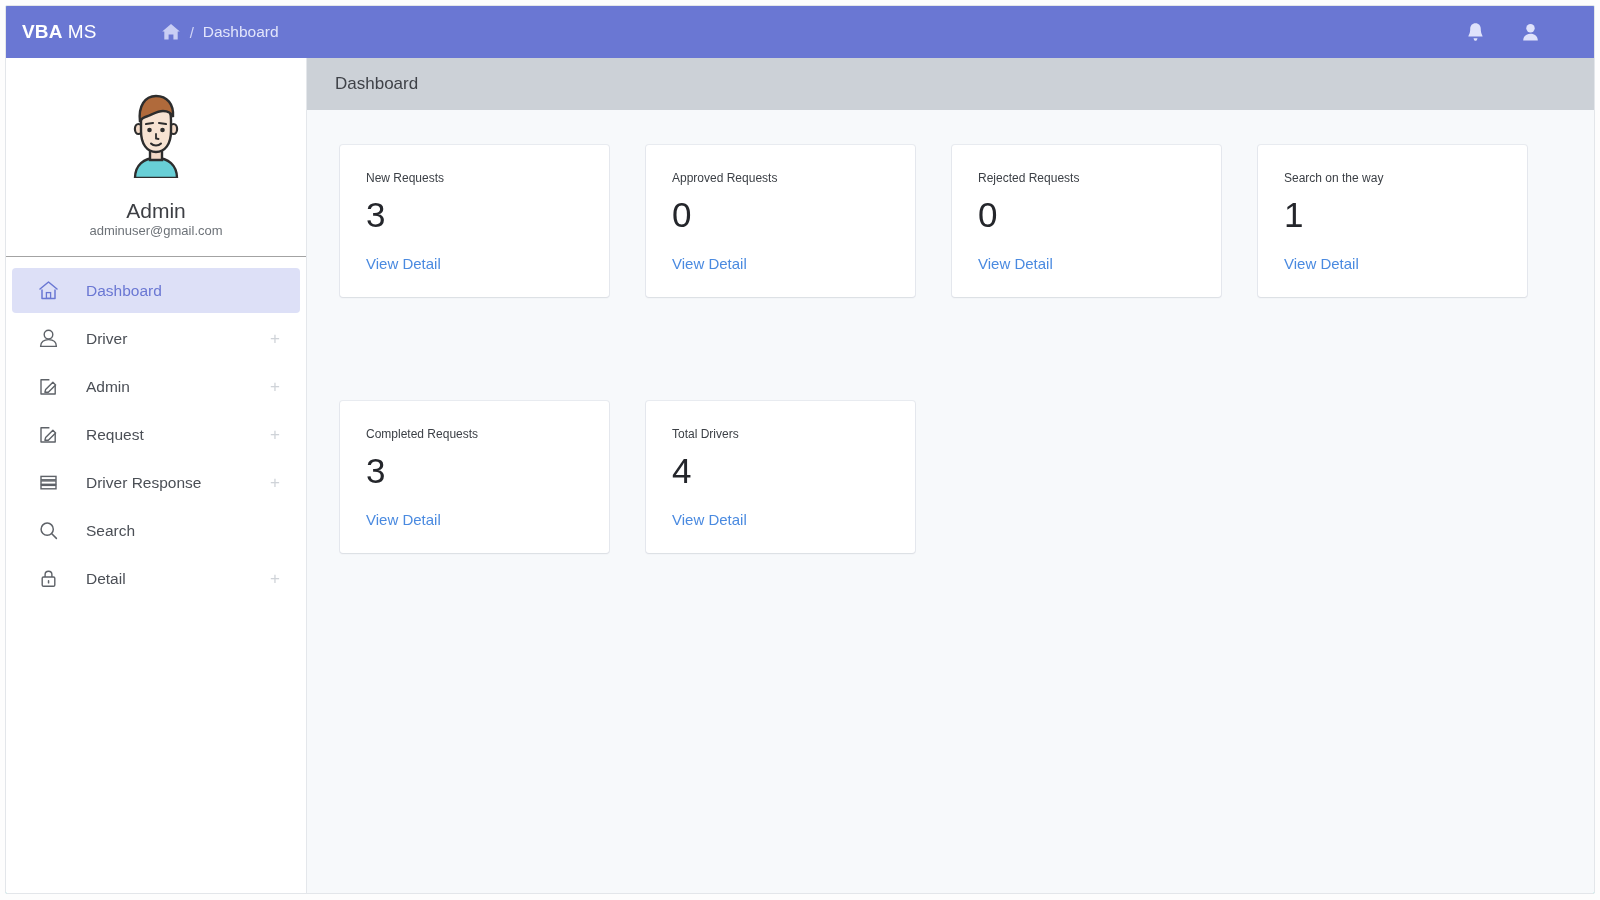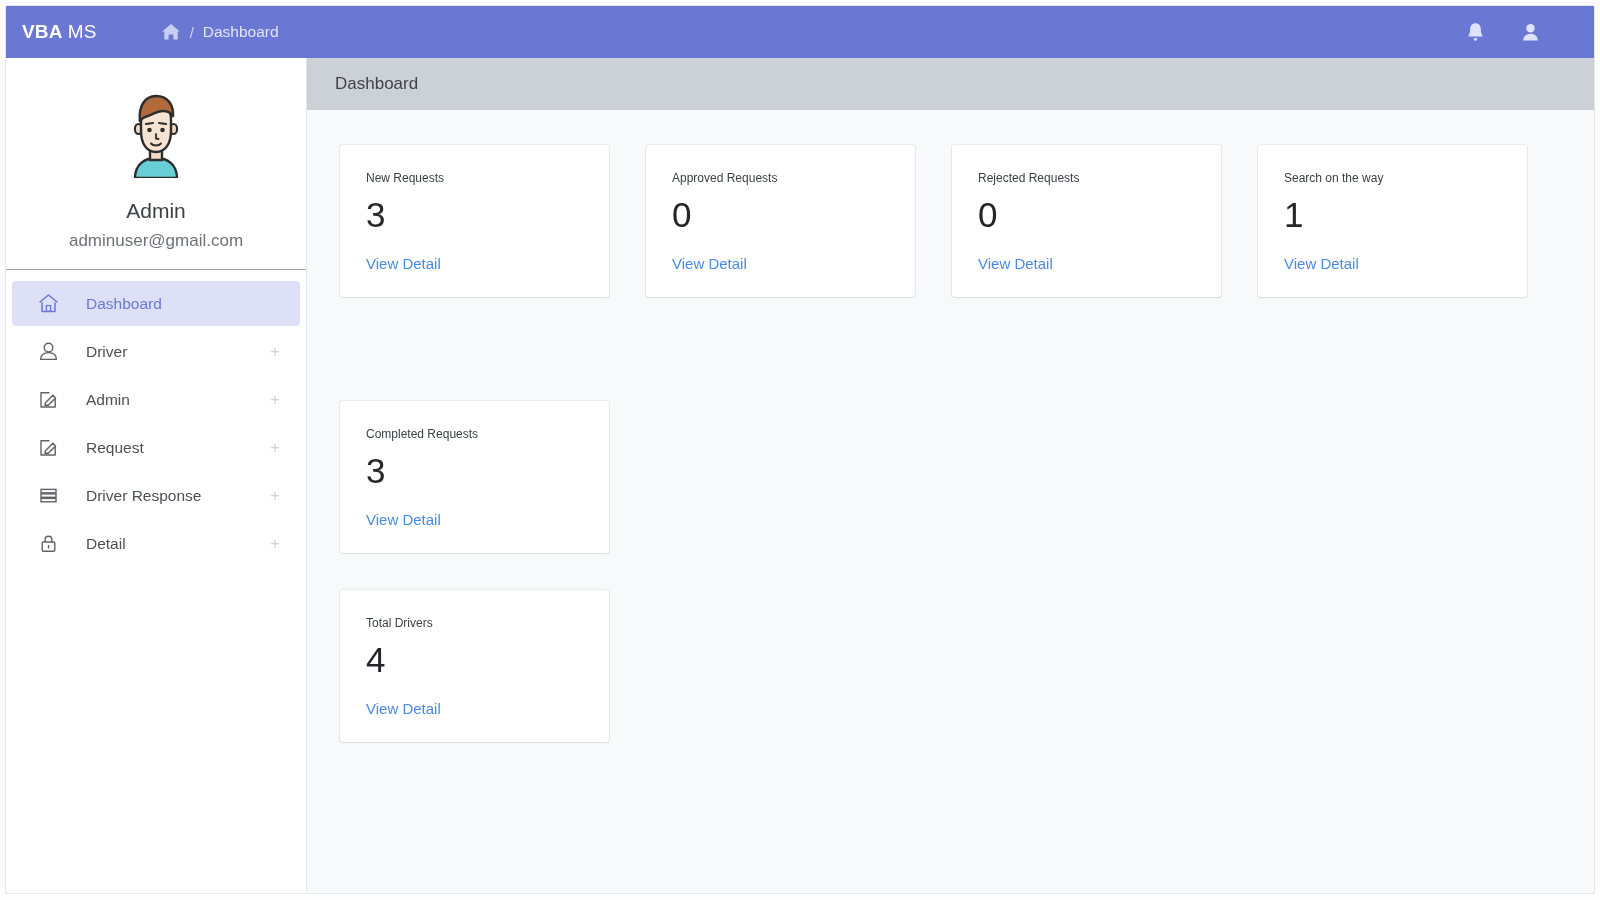--- a/index.html
+++ b/index.html
@@ -67,22 +67,21 @@
     display:flex; flex-direction:column; align-items:center;
     border-bottom:1px solid #a3a3a3;
     justify-content:center;
   }
   .avatar { width:86px; height:92px; }
   .profile-name {
     margin-top:17px;
     font-size:21px; color:#3d3f44; font-weight:400;
   }
   .profile-email {
-    margin-top:8px;
-    font-size:17px; color:#6d7278;
+    font-size:13px; color:#6d7278;
   }
   .menu { padding-top:8px; }
   .menu-item {
     position:relative;
     height:45px;
     display:flex; align-items:center;
     padding:0 20px 0 26px;
     cursor:pointer;
     margin:3px 6px;
     border-radius:4px;
@@ -114,21 +113,21 @@
     display:flex; align-items:center;
     padding-left:28px;
   }
   .page-title { font-size:17px; color:#3f4248; }
 
   .cards-area { padding:35px 28px 0 33px; }
   .card-row {
     display:flex;
     gap:37px;
   }
-  .card-row.second { margin-top:104px;flex-direction:column; }
+  .card-row.second { margin-top:104px; }
   .card {
     width:269px;
     background:#ffffff;
     border-radius:3px;
     box-shadow:0 1px 2px rgba(30,40,60,.07), 0 0 0 1px rgba(225,228,233,.65);
     padding:26px 26px 24px 26px;
   }
   .card-title {
     font-size:12px; color:#3c4046; font-weight:400;
     white-space:nowrap;
@@ -263,20 +262,29 @@
           <svg width="21" height="21" viewBox="0 0 21 21">
             <rect x="3" y="4.4" width="15" height="3.4" fill="none" stroke="#5e6268" stroke-width="1.4"></rect>
             <rect x="3" y="8.9" width="15" height="3.4" fill="none" stroke="#5e6268" stroke-width="1.4"></rect>
             <rect x="3" y="13.4" width="15" height="3.4" fill="none" stroke="#5e6268" stroke-width="1.4"></rect>
           </svg>
         </span>
         <span class="mi-label">Driver Response</span>
         <span class="mi-plus">+</span>
       </div>
 
+      <div class="menu-item">
+        <span class="mi-ico">
+          <svg width="21" height="21" viewBox="0 0 21 21">
+            <circle cx="9.2" cy="9.2" r="6.1" fill="none" stroke="#5e6268" stroke-width="1.5"></circle>
+            <path d="M13.8 13.8 L18.4 18.4" stroke="#5e6268" stroke-width="1.5" stroke-linecap="round"></path>
+          </svg>
+        </span>
+        <span class="mi-label">Search</span>
+      </div>
 
       <div class="menu-item">
         <span class="mi-ico">
           <svg width="21" height="21" viewBox="0 0 21 21">
             <rect x="4.2" y="9" width="12.6" height="9.2" rx="1.3" fill="none" stroke="#5e6268" stroke-width="1.4"></rect>
             <path d="M7.1 9 L7.1 6.6 C7.1 4.7 8.6 3.2 10.5 3.2 C12.4 3.2 13.9 4.7 13.9 6.6 L13.9 9" fill="none" stroke="#5e6268" stroke-width="1.4"></path>
             <rect x="9.8" y="12" width="1.5" height="3.6" rx=".7" fill="#5e6268"></rect>
           </svg>
         </span>
         <span class="mi-label">Detail</span>

